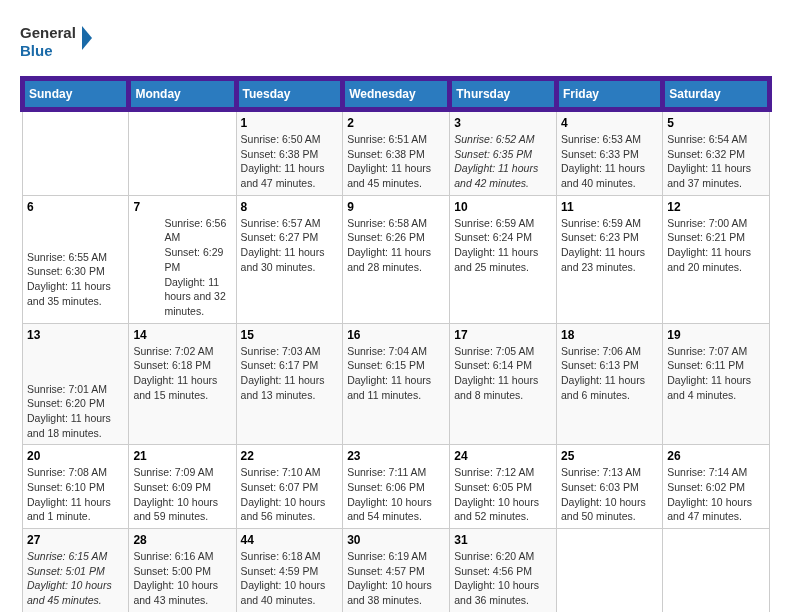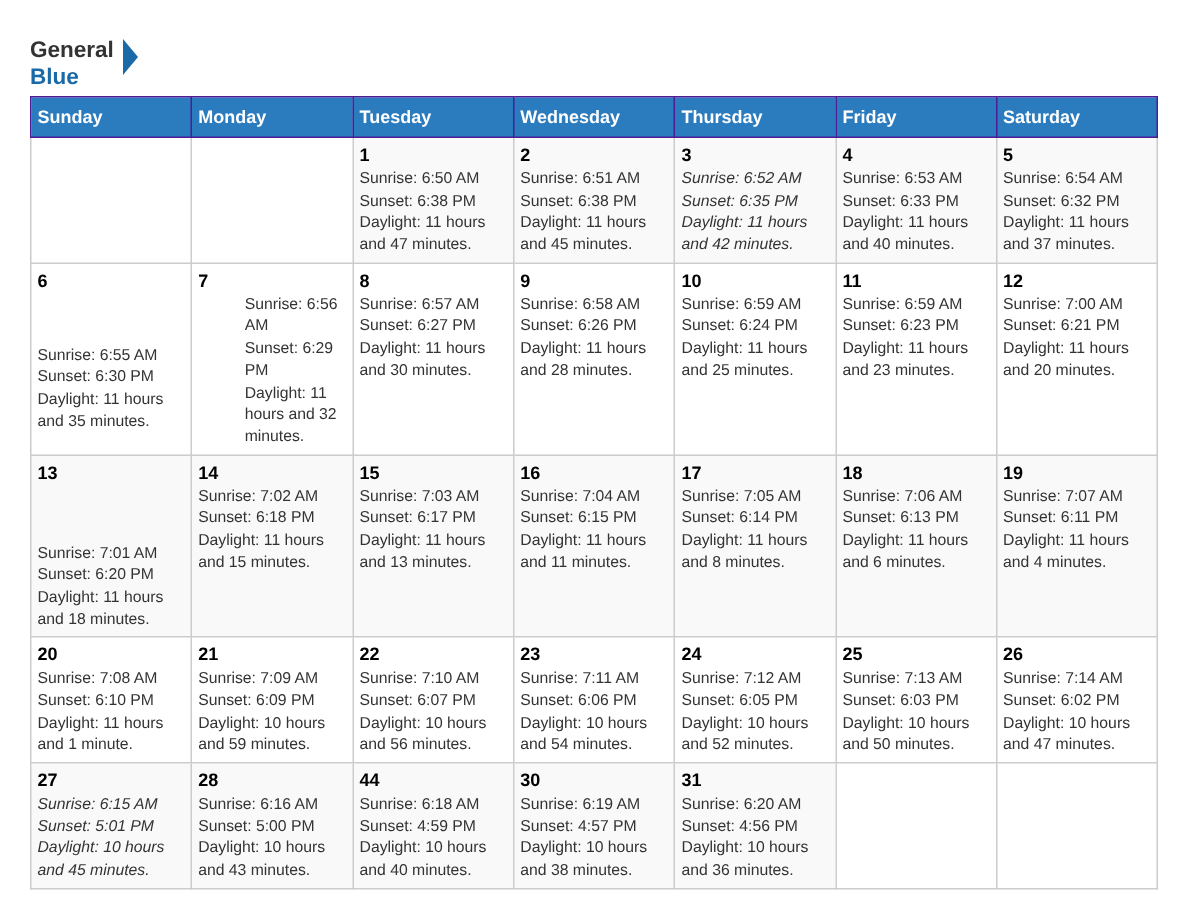--- a/index.html
+++ b/index.html
@@ -7,21 +7,21 @@
       font-family: Arial, sans-serif;
       background: #fff;
       width: 792px;
       min-height: 612px;
       padding: 20px;
     }
     .header {
       display: flex;
       justify-content: space-between;
       align-items: flex-start;
-      margin-bottom: 4px;
+      margin-bottom: 16px;
     }
     .logo {
       display: flex;
       align-items: center;
       gap: 4px;
     }
     .title-block {
       text-align: right;
     }
     .month-title {
@@ -37,21 +37,21 @@
       width: 100%;
       border-collapse: collapse;
       font-size: 11px;
     }
     thead tr th {
       background-color: #2b7bbf;
       color: #fff;
       padding: 6px 4px;
       text-align: left;
       font-size: 12px;
-      border: 1px solid #4c1d95;
+      border: 5px solid #4c1d95;
     }
     tbody tr td {
       border: 1px solid #ccc;
       vertical-align: top;
       padding: 4px;
       width: 108px;
       min-height: 70px;
       background: #fff;
     }
     tbody tr:nth-child(odd) td {

